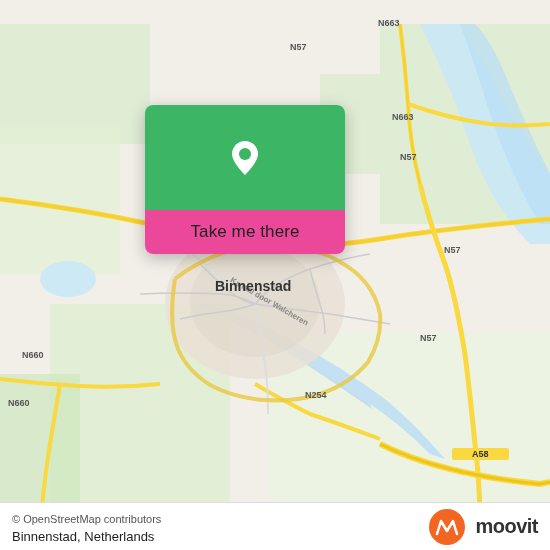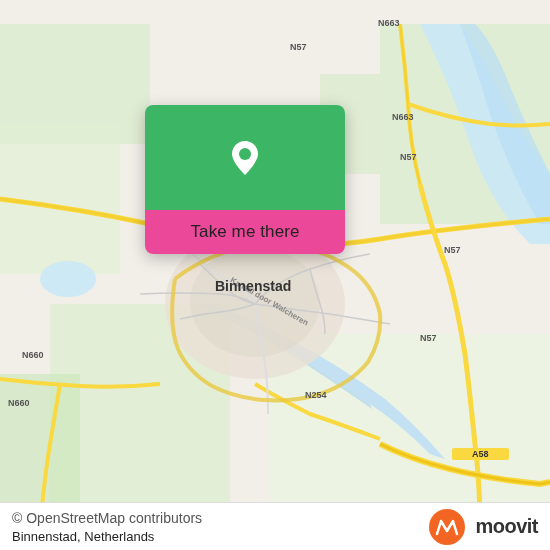--- a/index.html
+++ b/index.html
@@ -37,21 +37,21 @@
       background: #fff;
       border-top: 1px solid #ddd;
       display: flex;
       align-items: center;
       justify-content: space-between;
       padding: 0 12px;
       z-index: 100;
     }
 
     #attribution {
-      font-size: 14px;
+      font-size: 11px;
       color: #555;
     }
 
     #moovit-logo {
       display: flex;
       align-items: center;
       gap: 10px;
     }
 
     #moovit-logo .moovit-icon {

